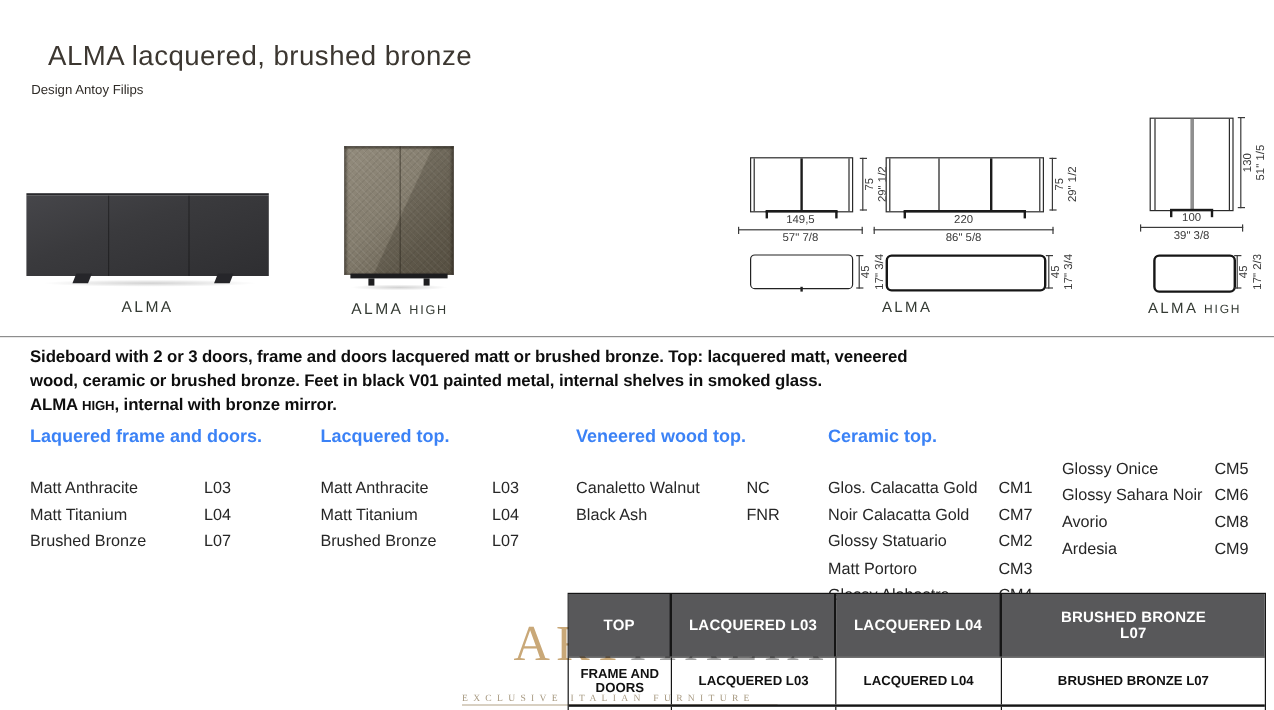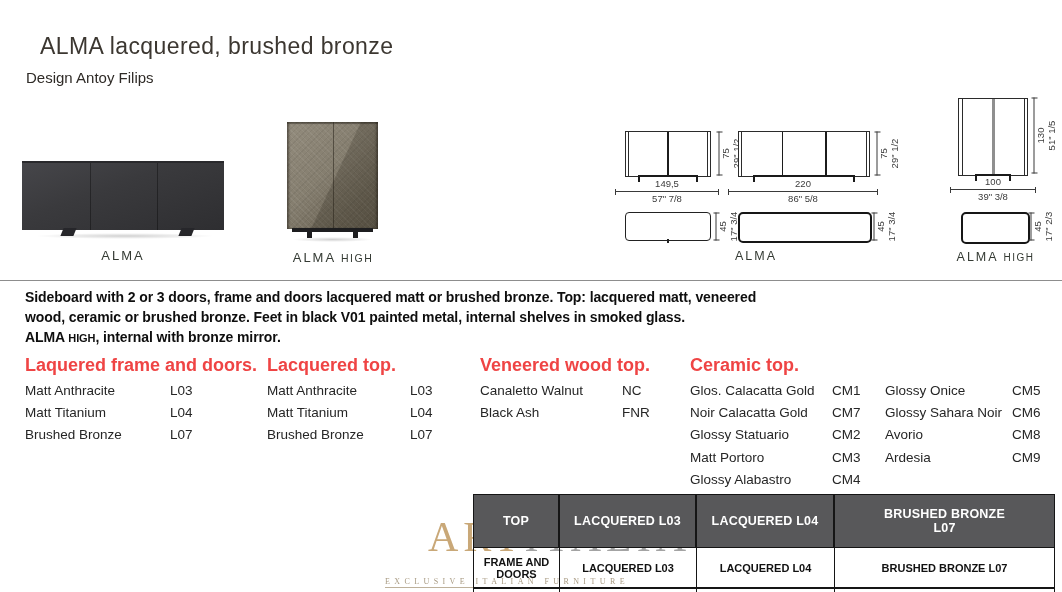--- a/index.html
+++ b/index.html
@@ -1,20 +1,20 @@
 <!DOCTYPE html>
 <html><head>
 <meta charset="utf-8">
 <style>
   html,body{margin:0;padding:0;background:#ffffff;}
   .page{position:relative;width:1062px;height:592px;background:#ffffff;overflow:hidden;
         font-family:"Liberation Sans",sans-serif;color:#222;}
   
   .title{position:absolute;left:25px;top:33px;font-size:23px;font-weight:400;color:#3c3731;letter-spacing:.4px;margin-left:15px;}
-  .designer{position:absolute;left:26px;top:69px;font-size:15px;color:#2f2b27;}
+  .designer{position:absolute;left:26px;top:69px;font-size:11px;color:#2f2b27;}
   
   .alma-body{position:absolute;left:22px;top:161px;width:202px;height:67px;
      background:linear-gradient(160deg,#46464a 0%,#3a3a3d 40%,#333336 75%,#2e2e31 100%);
      border-top:2px solid #29292c;}
   .alma-seam{position:absolute;top:0;bottom:0;width:1px;background:rgba(0,0,0,.35);}
   .alma-foot{position:absolute;top:228px;width:13px;height:8px;background:#26262a;transform:skewX(-22deg);}
   .photo-shadow{position:absolute;background:radial-gradient(ellipse at center,rgba(0,0,0,.18),rgba(0,0,0,0) 70%);}
   .high-body{position:absolute;left:287px;top:122px;width:91px;height:107px;
      background:
        linear-gradient(115deg,rgba(255,255,255,0) 52%,rgba(35,30,20,.22) 53%),
@@ -48,21 +48,21 @@
   .vrule::before,.vrule::after{content:"";position:absolute;top:-3px;width:1px;height:6px;background:#3a3a3a;}
   .vrule::before{left:0;}.vrule::after{right:0;}
   .dcap{position:absolute;text-align:center;font-size:12.5px;letter-spacing:2px;color:#343a33;}
   .dcap .sc{font-size:10px;letter-spacing:1.5px;}
   
   .rule-top{position:absolute;left:0;top:280px;width:1062px;height:1px;background:#8d8d8d;}
   .desc{position:absolute;left:25px;top:287px;font-size:14px;font-weight:bold;color:#0e0e0e;line-height:20px;letter-spacing:-.1px;}
   .desc .sc{font-size:11px;}
   
   .fin-col{position:absolute;top:355px;}
-  .fin-title{font-size:18px;font-weight:bold;color:#ef4444;height:20px;margin-bottom:4px;}
+  .fin-title{font-size:15px;font-weight:bold;color:#3b82f6;height:20px;margin-bottom:20px;}
   .fin-row{display:flex;height:22.4px;align-items:center;font-size:13.5px;color:#262626;}
   .fin-name{display:inline-block;}
   .c1 .fin-name{width:145px;} .c2 .fin-name{width:143px;}
   .c3 .fin-name{width:142px;} .c4a .fin-name{width:142px;} .c4b .fin-name{width:127px;}
   
   .combo{position:absolute;left:473px;top:494px;width:580px;border:1.5px solid #151515;z-index:2;}
   .combo-row{display:grid;grid-template-columns:86px 137px 138px 219px;}
   .combo-head .cell{background:#58585a;color:#fff;font-weight:bold;font-size:12.5px;letter-spacing:.2px;
       height:52px;display:flex;align-items:center;justify-content:center;text-align:center;border-right:2px solid #151515;}
   .combo-head .cell:last-child{border-right:none;}

